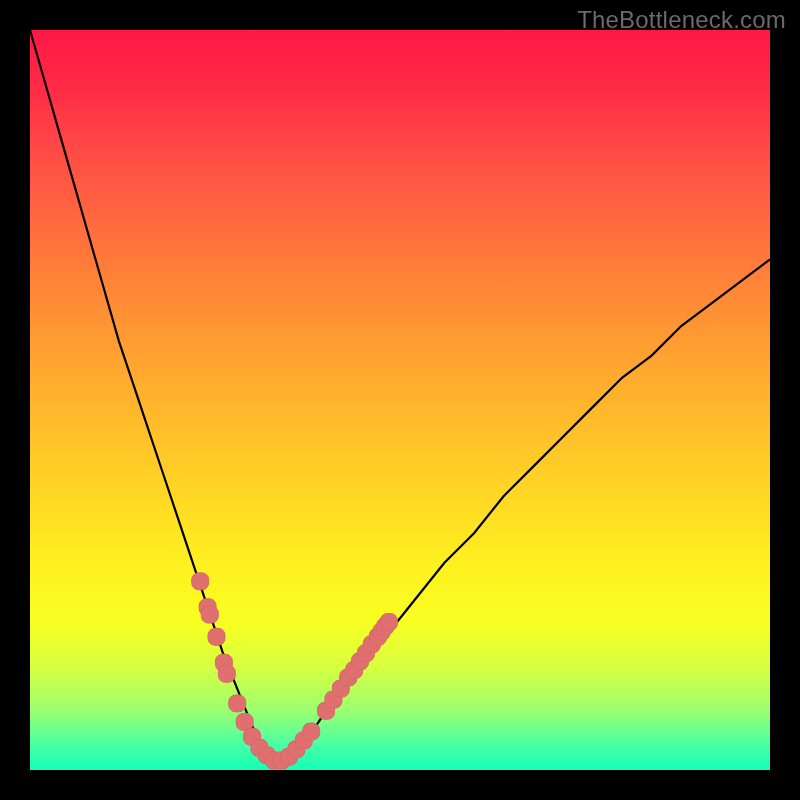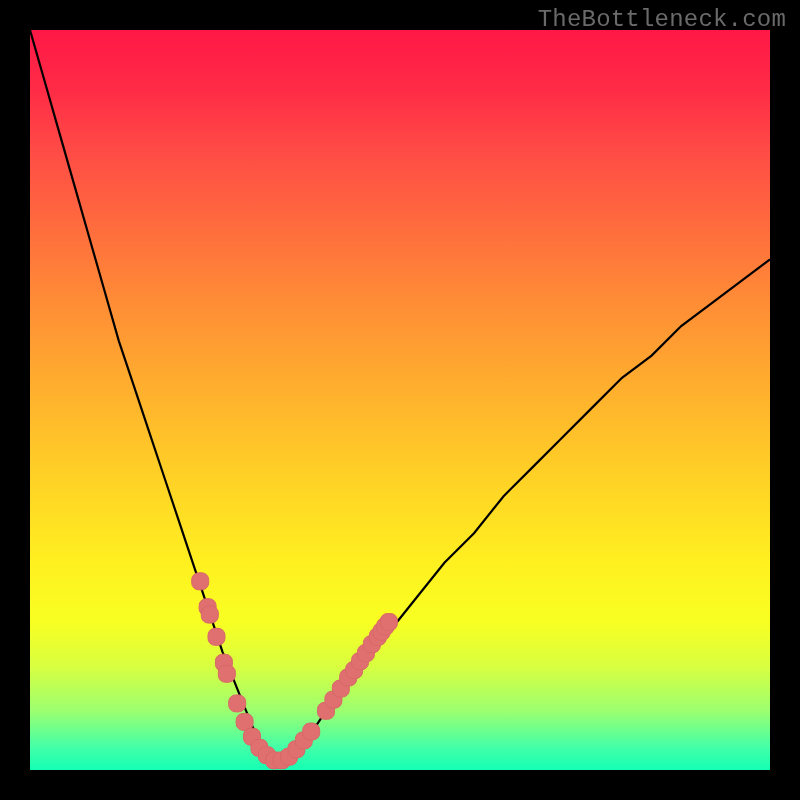--- a/index.html
+++ b/index.html
@@ -29,21 +29,21 @@
       #d8ff40 86%,
       #9cff70 92%,
       #42ffa8 97%,
       #14ffb4 100%
     );
   }
   .watermark {
     position: absolute;
     top: 6px;
     right: 14px;
-    font-family: Liberation Mono, monospace;
+    font-family: Liberation Sans, sans-serif;
     font-size: 24px;
     color: #6a6a6a;
     font-weight: 400;
     letter-spacing: 0.2px;
   }
   svg.curve {
     position: absolute;
     left: 0; top: 0;
     width: 740px; height: 740px;
   }

